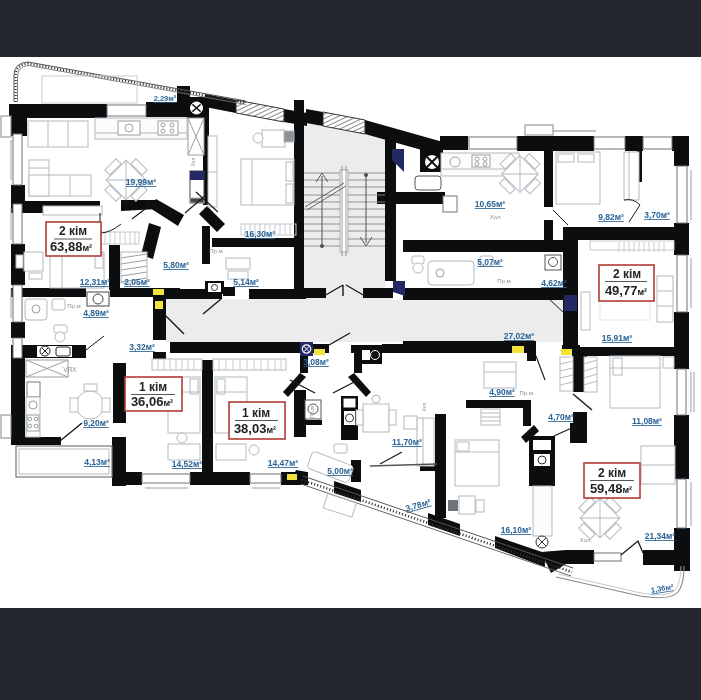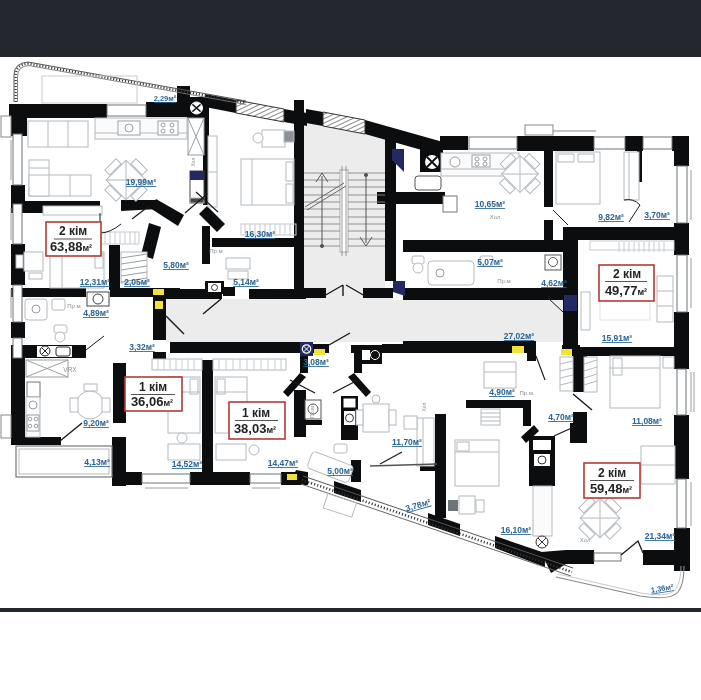--- a/index.html
+++ b/index.html
@@ -1,16 +1,16 @@
 <!DOCTYPE html>
 <html><head>
 <meta charset="utf-8">
 <style>
 html,body{margin:0;padding:0;background:#fff;}
-#wrap{position:relative;width:701px;height:612px;overflow:hidden;background:#ec4899;font-family:"Liberation Sans", sans-serif;}
+#wrap{position:relative;width:701px;height:700px;overflow:hidden;background:#ec4899;font-family:"Liberation Sans", sans-serif;}
 svg{display:block}
 .blu{fill:#2a6496;font-weight:bold;font-family:"Liberation Sans", sans-serif;}
 .sm{fill:#8a9096;font-family:"Liberation Sans", sans-serif;}
 </style>
 </head>
 <body>
 <div id="wrap">
 <svg width="701" height="700" viewBox="0 0 701 700">
 <defs>
 <pattern id="hatch" width="5" height="5" patternUnits="userSpaceOnUse" patternTransform="rotate(45)">

